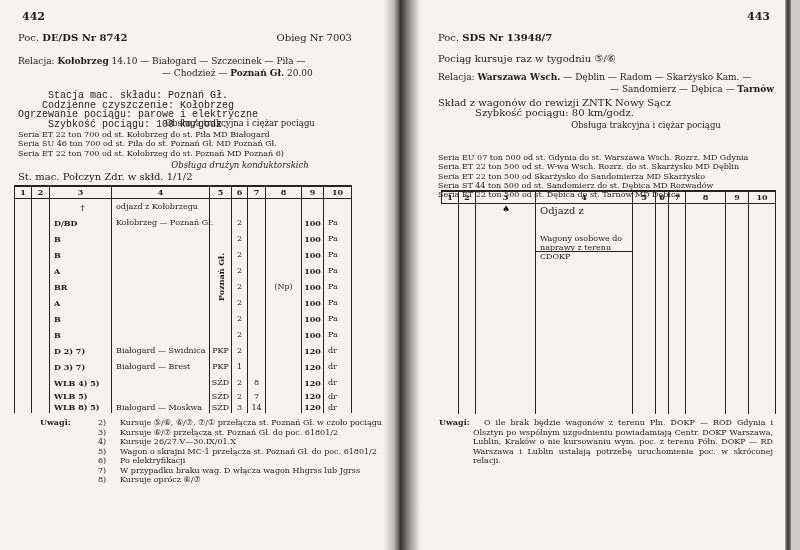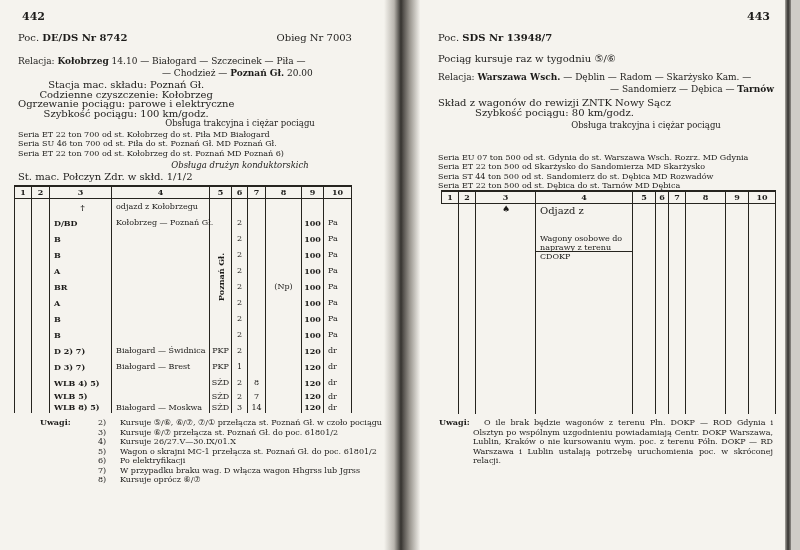--- a/index.html
+++ b/index.html
@@ -78,21 +78,21 @@
       <span>Relacja:</span>
       <span class="b">Kołobrzeg</span>
       <span>14.10 — Białogard — Szczecinek — Piła —</span>
     </div>
     <div class="abs rel" style="left:162px;top:68px;">
       <span>— Chodzież —</span>
       <span class="b">Poznań Gł.</span>
       <span>20.00</span>
     </div>
 
-    <div class="abs small" style="left:18px;top:80px;">
+    <div class="abs small" style="left:18px;top:91px;font-family:Liberation Mono, monospace;">
       <div>Stacja mac. składu: Poznań Gł.</div>
       <div>Codzienne czyszczenie: Kołobrzeg</div>
       <div>Ogrzewanie pociągu: parowe i elektryczne</div>
       <div>Szybkość pociągu: 100 km/godz.</div>
     </div>
 
     <div class="abs center-head" style="left:0;top:118px;">Obsługa trakcyjna i ciężar pociągu</div>
 
     <div class="abs series" style="left:18px;top:130px;">
       <div>Seria ET 22 ton 700 od st. Kołobrzeg do st. Piła MD Białogard</div>
@@ -348,20 +348,21 @@
 
     <div class="abs small" style="left:22px;top:98px;">
       <div>Skład z wagonów do rewizji ZNTK Nowy Sącz</div>
       <div>Szybkość pociągu: 80 km/godz.</div>
     </div>
 
     <div class="abs center-head" style="left:0;top:120px;">Obsługa trakcyjna i ciężar pociągu</div>
 
     <div class="abs series" style="left:22px;top:133px;margin-top:20px;">
       <div>Seria EU 07 ton 500 od st. Gdynia do st. Warszawa Wsch. Rozrz. MD Gdynia</div>
+      <div>Seria ET 22 ton 500 od st. W-wa Wsch. Rozrz. do st. Skarżysko MD Dęblin</div>
       <div>Seria ET 22 ton 500 od Skarżysko do Sandomierza MD Skarżysko</div>
       <div>Seria ST 44 ton 500 od st. Sandomierz do st. Dębica MD Rozwadów</div>
       <div>Seria ET 22 ton 500 od st. Dębica do st. Tarnów MD Dębica</div>
     </div>
 
     <div class="ttable rt" style="left:25px;top:190px;width:335px;">
       <div class="thead">
           <div class="tcell c0">1</div>
           <div class="tcell c1">2</div>
           <div class="tcell c2">3</div>

